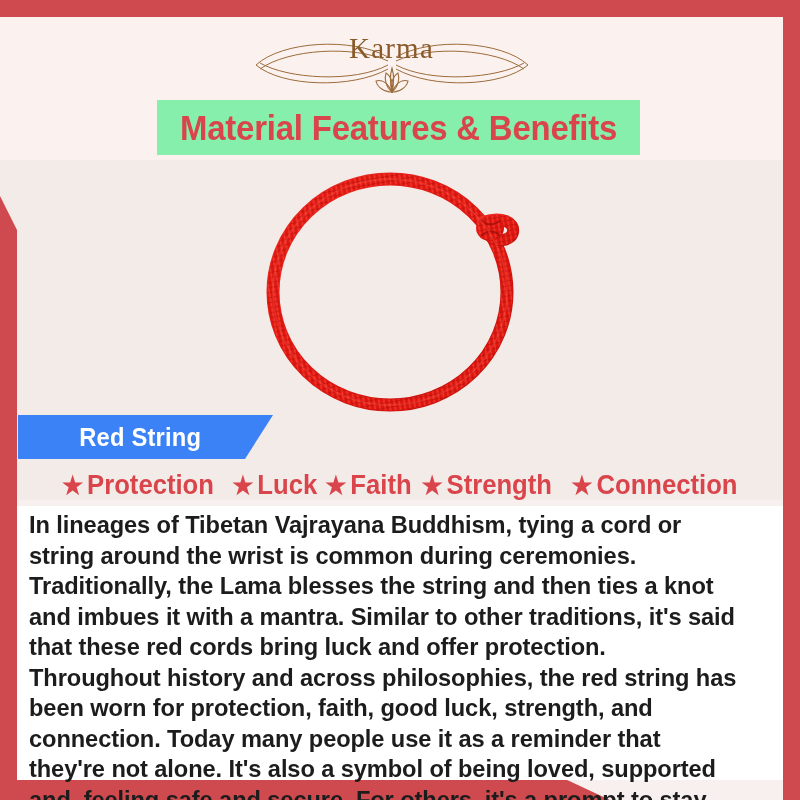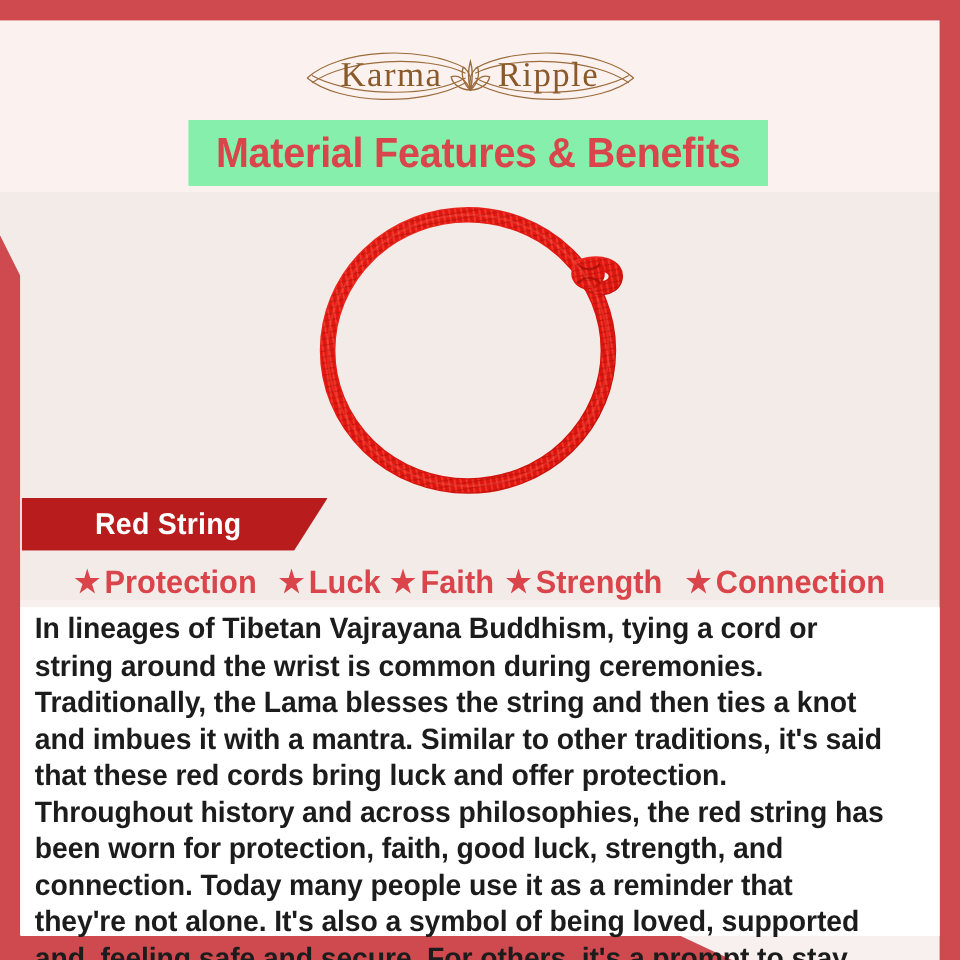--- a/index.html
+++ b/index.html
@@ -74,20 +74,21 @@
     align-items: center;
     justify-content: center;
   }
   .logo-inner {
     position: relative;
     width: 300px;
     height: 56px;
     display: flex;
     align-items: center;
     justify-content: center;
+    flex-direction: column;
   }
   .logo-swoosh {
     position: absolute;
     left: 0; top: 0;
     width: 300px; height: 56px;
   }
   .logo-word {
     font-family: "Liberation Serif", serif;
     font-size: 29px;
     color: #8a5a2b;
@@ -134,21 +135,21 @@
     position: absolute;
     left: 230px;
     top: 6px;
   }
 
   
   .ribbon {
     position: absolute;
     left: 18px; top: 415px;
     width: 255px; height: 44px;
-    background: #b91c1c;
+    background: #3b82f6;
     clip-path: polygon(0 0, 100% 0, 227px 100%, 0 100%);
     display: flex;
     align-items: center;
   }
   .ribbon-text {
     font-family: "Liberation Sans Narrow", "Liberation Sans", sans-serif;
     font-weight: bold;
     font-size: 25px;
     color: #ffffff;
     margin-left: 58px;
@@ -238,21 +239,20 @@
         <svg viewBox="0 0 38 30" width="38" height="30">
           <g fill="none" stroke="#9c6b3c" stroke-width="1.1">
             <path d="M19 27 C11 27, 4 22, 3 16 C9 14, 15 18, 19 27 Z"></path>
             <path d="M19 27 C27 27, 34 22, 35 16 C29 14, 23 18, 19 27 Z"></path>
             <path d="M19 27 C13 22, 11 14, 13 8 C18 11, 21 19, 19 27 Z"></path>
             <path d="M19 27 C25 22, 27 14, 25 8 C20 11, 17 19, 19 27 Z"></path>
             <path d="M19 27 C17 19, 17 10, 19 3 C21 10, 21 19, 19 27 Z"></path>
           </g>
         </svg>
       </span>
-      <span class="logo-word">Ripple</span>
     </div>
   </div>
 
   <div class="title-band">
     <div class="title-text">Material Features &amp; Benefits</div>
   </div>
 
   <div class="product-area">
     <svg class="bracelet-svg" width="300" height="250" viewBox="0 0 300 250">
       <defs>

